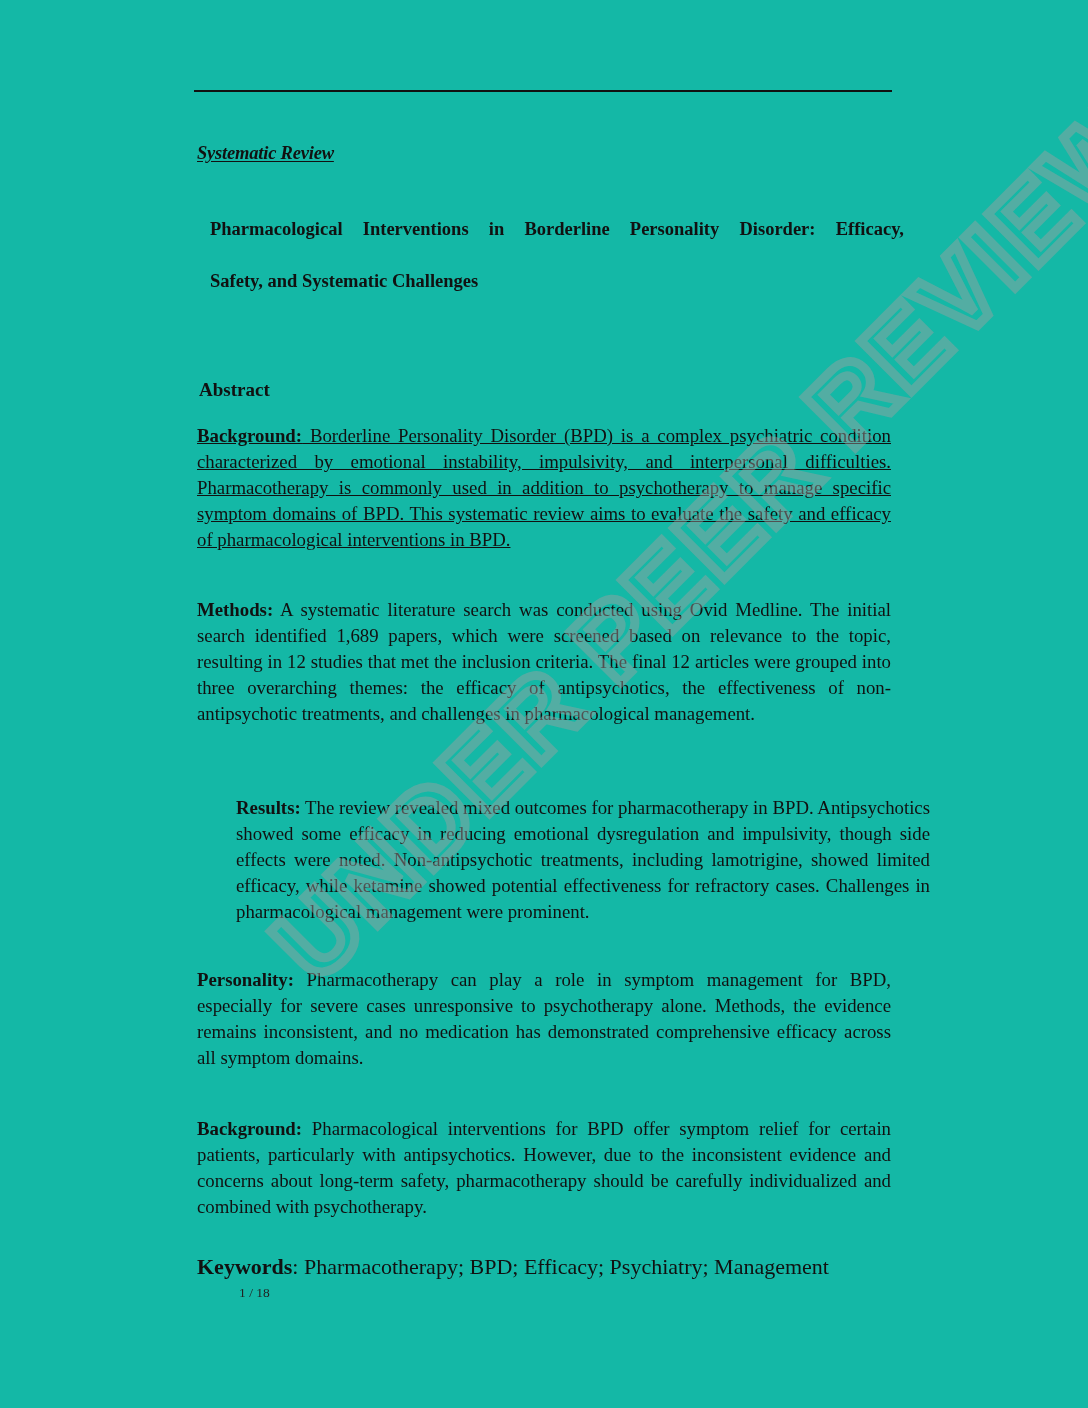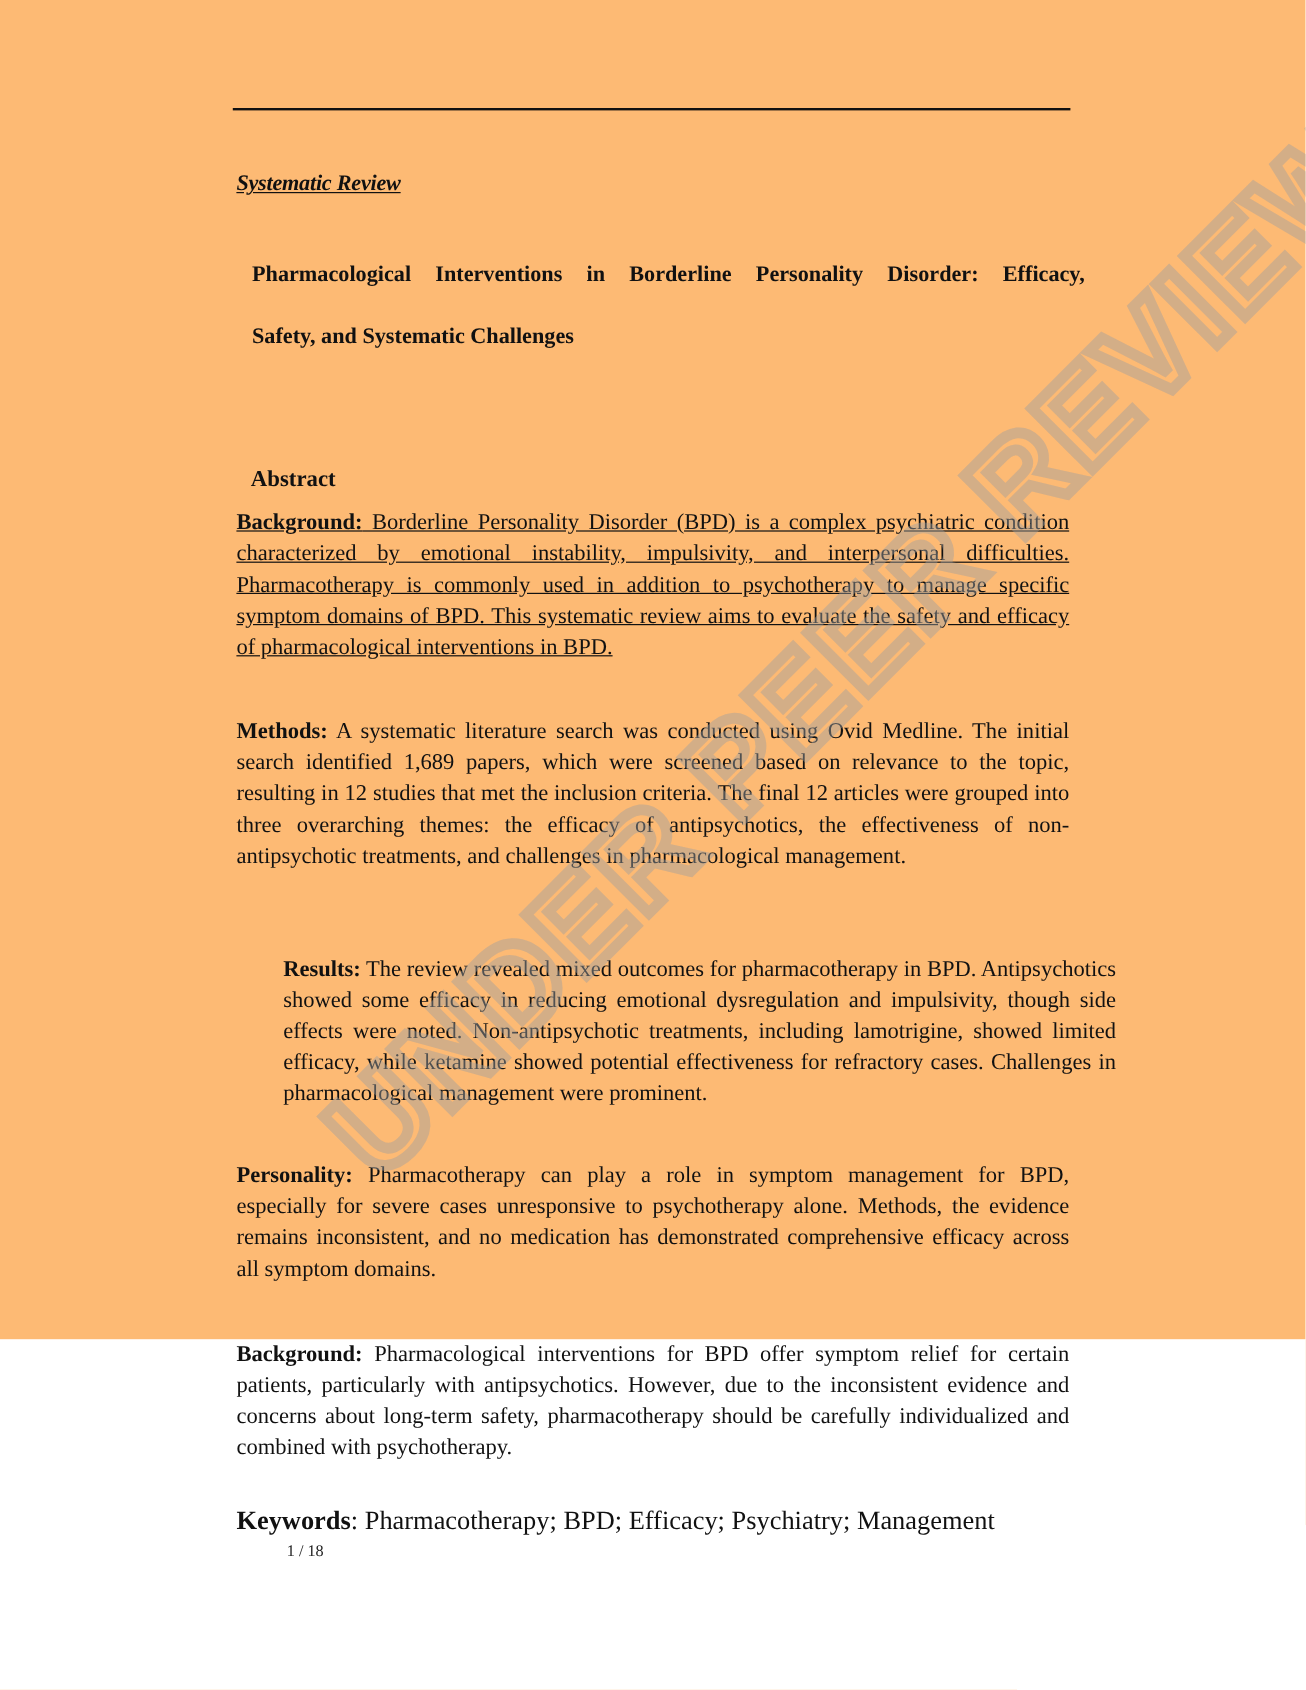--- a/index.html
+++ b/index.html
@@ -12,22 +12,22 @@
       height: 1408px;
       position: relative;
       overflow: hidden;
       font-family: "Liberation Serif", "DejaVu Serif", serif;
       color: #111111;
     }
     .page {
       position: absolute;
       left: 0; top: 0;
       width: 1088px;
-      height: 1116px;
-      background: #fdba74;
+      height: 1408px;
+      background: #14b8a6;
     }
     .top-rule {
       position: absolute;
       left: 194px;
       top: 90px;
       width: 698px;
       height: 2px;
       background: #111;
     }
     .article-type {
@@ -60,21 +60,21 @@
     }
     .title .line2 {
       display: block;
     }
     .abstract-heading {
       position: absolute;
       left: 197px;
       top: 377px;
       font-size: 19px;
       font-weight: bold;
-      margin: 12px;
+      margin: 2px;
     }
     .section {
       position: absolute;
       left: 197px;
       width: 694px;
       font-size: 18.8px;
       line-height: 26px;
       text-align: justify;
       margin: 0;
     }

